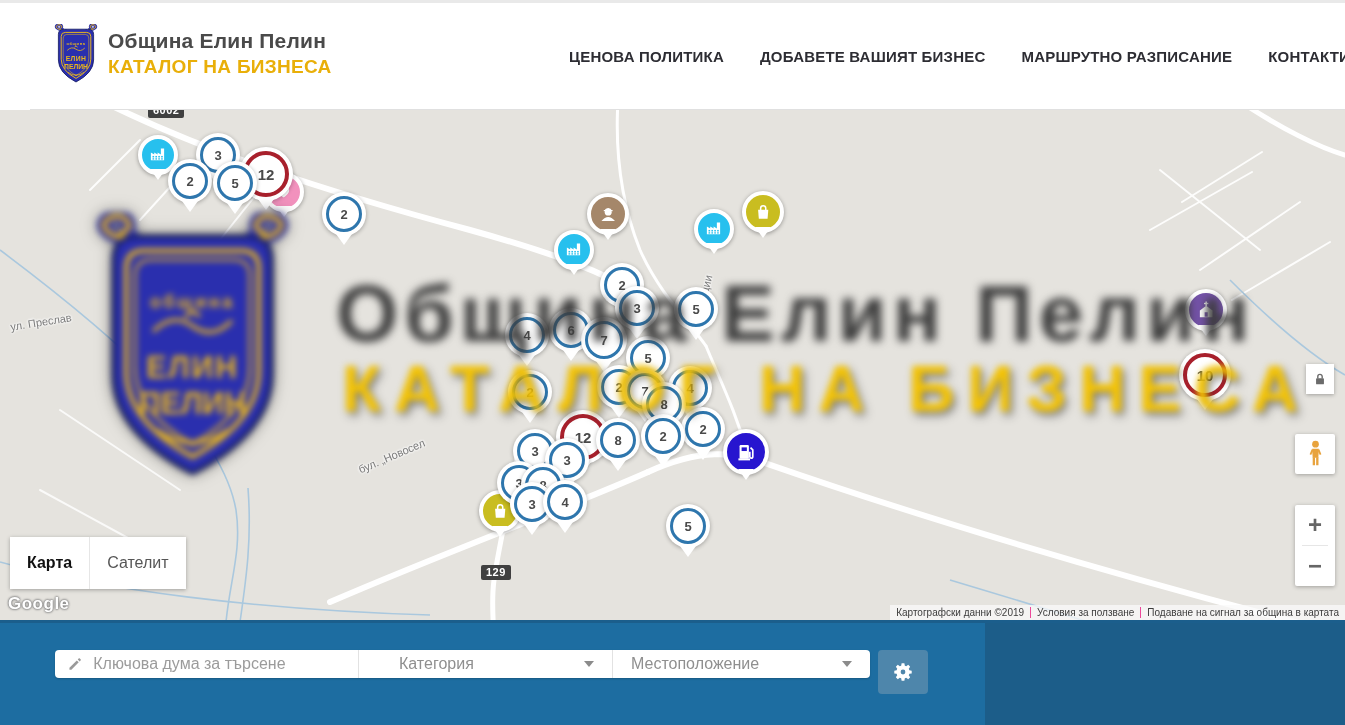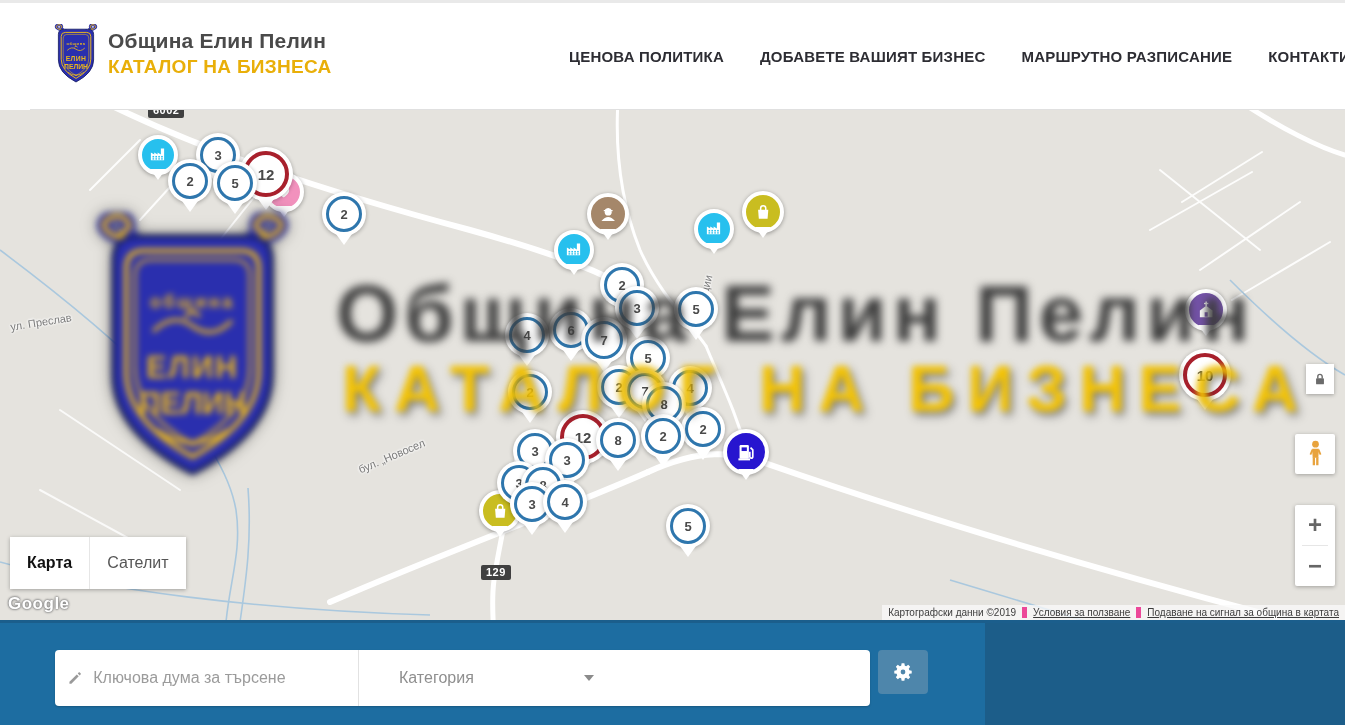--- a/index.html
+++ b/index.html
@@ -45,35 +45,35 @@
   
   .maptype { position:absolute; left:10px; top:427px; display:flex; box-shadow:0 1px 4px rgba(0,0,0,.3); z-index:40; }
   .maptype-btn { background:#fff; height:52px; display:flex; align-items:center; padding:0 17px; font-size:16px; cursor:pointer; }
   .maptype-map { font-weight:700; color:#111; }
   .maptype-sat { color:#565656; border-left:1px solid #e6e6e6; }
   .google-logo { position:absolute; left:8px; bottom:6px; font-size:17px; font-weight:700; color:#fff; letter-spacing:.5px;
                  text-shadow:0 0 2px #868686,0 0 2px #868686,0 0 3px #868686; z-index:40; }
   .attribution { position:absolute; right:0; bottom:0; display:flex; background:rgba(250,250,250,.75); font-size:10px;
                  color:#3c3c3c; z-index:40; height:15px; align-items:center; }
   .attribution span { padding:0 6px; white-space:nowrap; }
-  .attribution .sep { border-left:5px solid #ec4899;text-decoration:underline; }
+  .attribution .sep { border-left:1px solid #ec4899; }
   .ctrl-lock { position:absolute; left:1306px; top:254px; width:28px; height:30px; background:#fff; box-shadow:0 1px 4px rgba(0,0,0,.3);
                display:flex; align-items:center; justify-content:center; z-index:40; cursor:pointer; }
   .ctrl-pegman { position:absolute; left:1295px; top:324px; width:40px; height:40px; background:#fff; border-radius:2px;
                box-shadow:0 1px 4px rgba(0,0,0,.3); display:flex; align-items:center; justify-content:center; z-index:40; cursor:pointer; }
   .ctrl-zoom { position:absolute; left:1295px; top:395px; width:40px; height:81px; background:#fff; border-radius:2px;
                box-shadow:0 1px 4px rgba(0,0,0,.3); z-index:40; display:flex; flex-direction:column; }
   .zoom-btn { flex:1; display:flex; align-items:center; justify-content:center; font-size:24px; font-weight:700; color:#666; cursor:pointer; }
   .zoom-divider { height:1px; background:#e6e6e6; margin:0 7px; }
 
   
   .bottom-bar { position:absolute; left:0; top:620px; width:1345px; height:105px; background:#1d6da1; border-top:3px solid #1b5e8c; }
   .bottom-right-panel { position:absolute; left:985px; top:0; width:360px; height:105px; background:#1c5d89; }
-  .search-group { position:absolute; left:55px; top:27px; width:815px; height:56px; background:#fff; border-radius:4px;
-                  display:flex; box-shadow:0 1px 2px rgba(0,0,0,.2); }
+  .search-group { position:absolute; left:55px; top:27px; width:815px; height:28px; background:#fff; border-radius:4px;
+                  display:flex; box-shadow:0 1px 2px rgba(0,0,0,.2);justify-content:flex-end; }
   .sg-keyword { width:303px; display:flex; align-items:center; padding:0 12px; gap:10px; }
   .sg-keyword input { border:none; outline:none; width:100%; font-size:16px; font-family:"Liberation Sans",sans-serif; color:#444; }
   .sg-keyword input::placeholder { color:#9b9b9b; }
   .sg-select { display:flex; align-items:center; justify-content:space-between; padding:0 18px; border-left:1px solid #e2e2e2;
                font-size:16px; color:#8f8f8f; cursor:pointer; }
   .sg-category { width:254px;padding-left:40px; }
   .sg-location { width:258px; }
   .caret { width:0; height:0; border-left:5px solid transparent; border-right:5px solid transparent; border-top:6px solid #8b8b8b; }
   .gear-btn { position:absolute; left:878px; top:27px; width:50px; height:44px; background:#4e86ab; border-radius:4px;
               display:flex; align-items:center; justify-content:center; cursor:pointer; }
@@ -426,20 +426,24 @@
       <div class="sg-keyword">
         <svg viewBox="0 0 20 20" width="18" height="18">
           <path fill="#9a9a9a" d="M3 14.6V17h2.4l9-9L12 5.6zM16.7 5.7c.4-.4.4-1 0-1.4l-1-1c-.4-.4-1-.4-1.4 0l-1.1 1.1 2.4 2.4z"></path>
         </svg>
         <input type="text" placeholder="Ключова дума за търсене" style="">
       </div>
       <div class="sg-select sg-category">
         <span>Категория</span>
         <span class="caret"></span>
       </div>
+      <div class="sg-select sg-location">
+        <span>Местоположение</span>
+        <span class="caret"></span>
+      </div>
     </div>
 
     <div class="gear-btn">
       <svg viewBox="0 0 24 24" width="22" height="22">
         <path fill="#fff" d="M21.5 13.5v-3l-2.6-.5a7 7 0 0 0-.6-1.5l1.5-2.2-2.1-2.1-2.2 1.5a7 7 0 0 0-1.5-.6L13.5 2.5h-3L10 5.1a7 7 0 0 0-1.5.6L6.3 4.2 4.2 6.3l1.5 2.2a7 7 0 0 0-.6 1.5l-2.6.5v3l2.6.5a7 7 0 0 0 .6 1.5l-1.5 2.2 2.1 2.1 2.2-1.5a7 7 0 0 0 1.5.6l.5 2.6h3l.5-2.6a7 7 0 0 0 1.5-.6l2.2 1.5 2.1-2.1-1.5-2.2a7 7 0 0 0 .6-1.5z"></path>
         <circle cx="12" cy="12" r="2.6" fill="#4e86ab"></circle>
       </svg>
     </div>
 
   </div>

